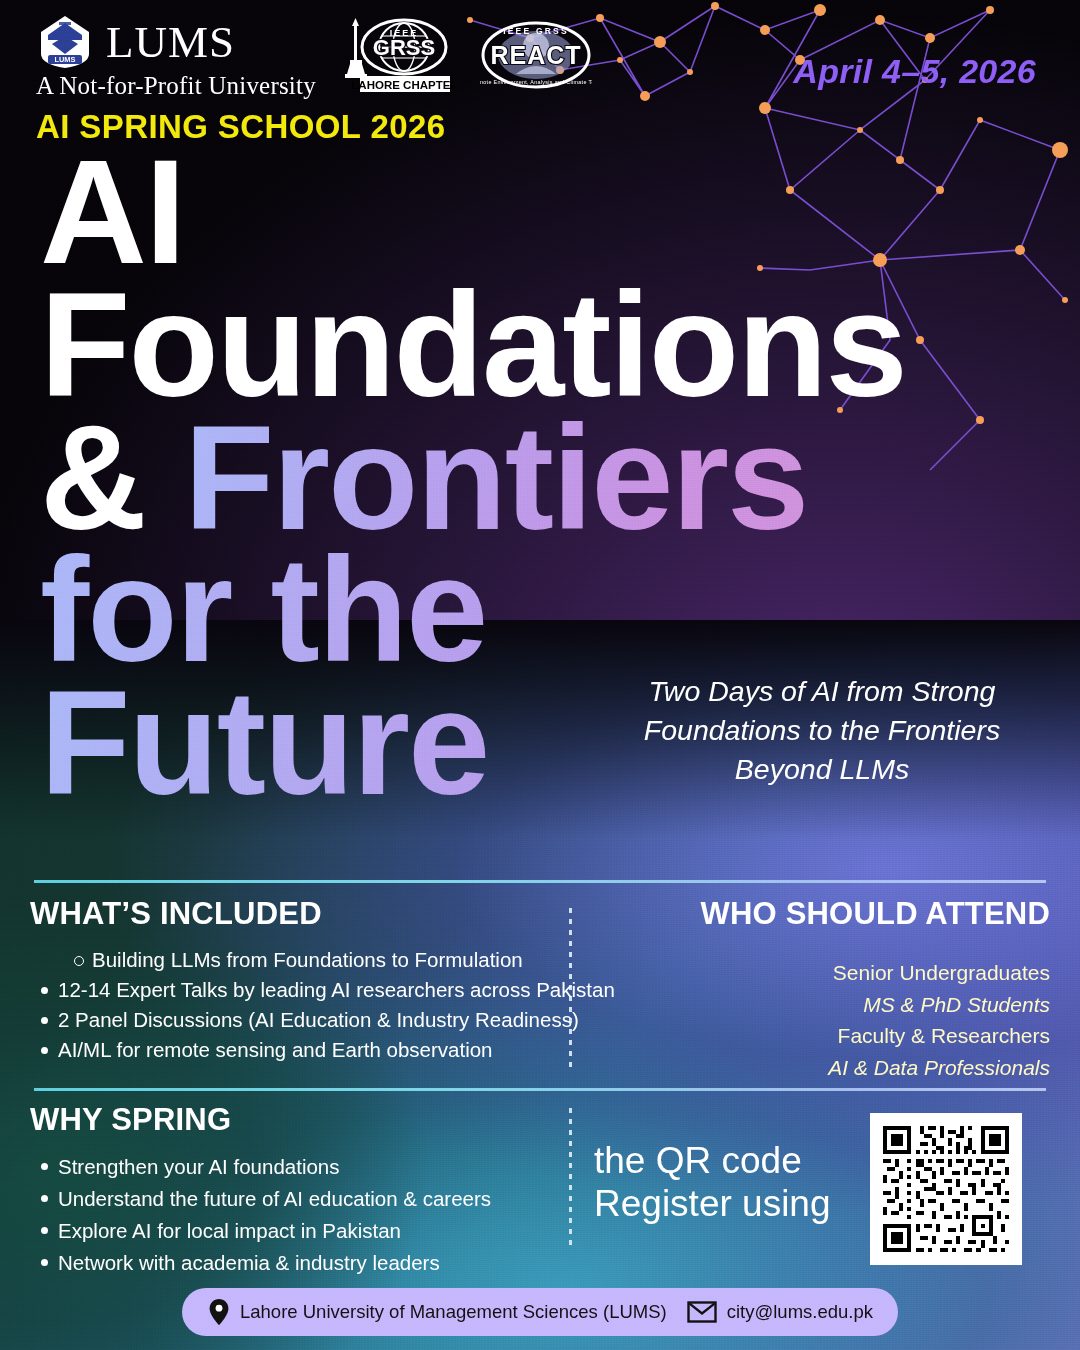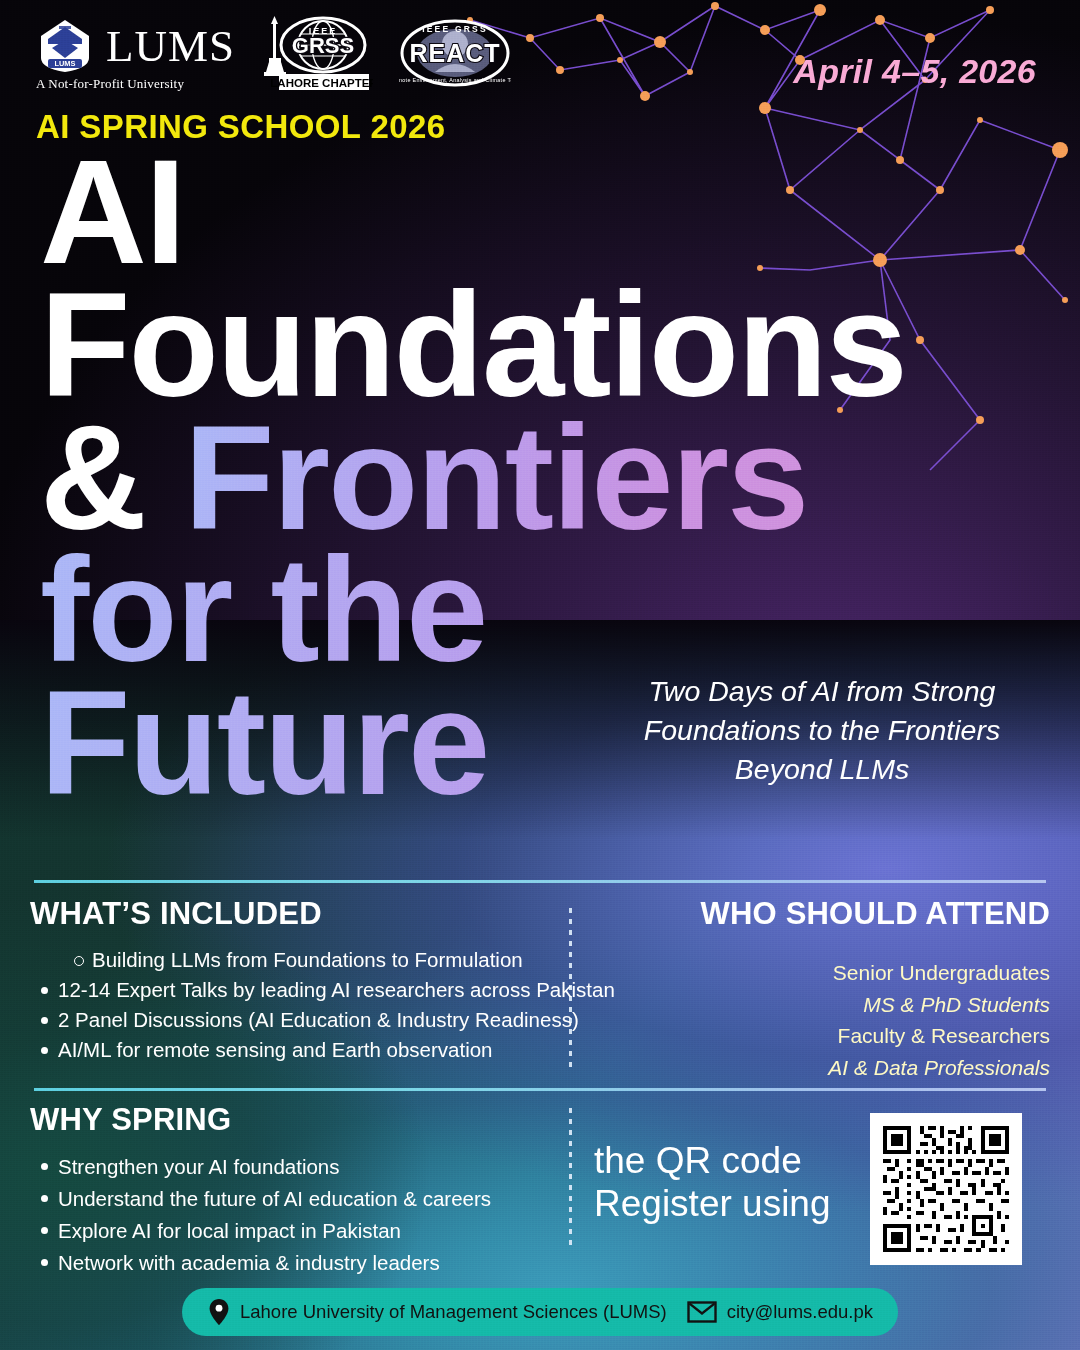--- a/index.html
+++ b/index.html
@@ -76,35 +76,35 @@
   }
   .lums-word {
     font-family: "Liberation Serif", serif;
     font-size: 45px;
     letter-spacing: 1px;
     color: #ffffff;
     line-height: 1;
   }
   .lums-sub {
     font-family: "Liberation Serif", serif;
-    font-size: 13px;
+    font-size: 25px;
     color: #ffffff;
     margin-top: 2px;
     letter-spacing: .2px;
   }
   .grss-logo, .react-logo { position: relative; }
 
   
   .date-badge {
     position: absolute;
     right: 44px; top: 52px;
     font-size: 34px;
     font-weight: bold;
     font-style: italic;
-    color: #f9a8d4;
+    color: #8b5cf6;
     letter-spacing: .3px;
     white-space: nowrap;
   }
 
   
   .eyebrow {
     position: absolute;
     left: 36px; top: 108px;
     font-size: 33px;
     font-weight: bold;
@@ -258,21 +258,21 @@
     background: #ffffff;
     padding: 9px;
   }
   .qr-wrap svg { display: block; width: 100%; height: 100%; }
 
   
   .footer-pill {
     position: absolute;
     left: 182px; top: 1288px;
     width: 716px; height: 48px;
-    background: #14b8a6;
+    background: #c4b5fd;
     border-radius: 24px;
     display: flex;
     align-items: center;
     gap: 10px;
     padding: 0 26px;
   }
   .f-item { display: flex; align-items: center; gap: 10px; }
   .f-text {
     font-size: 18.5px;
     color: #111111;

